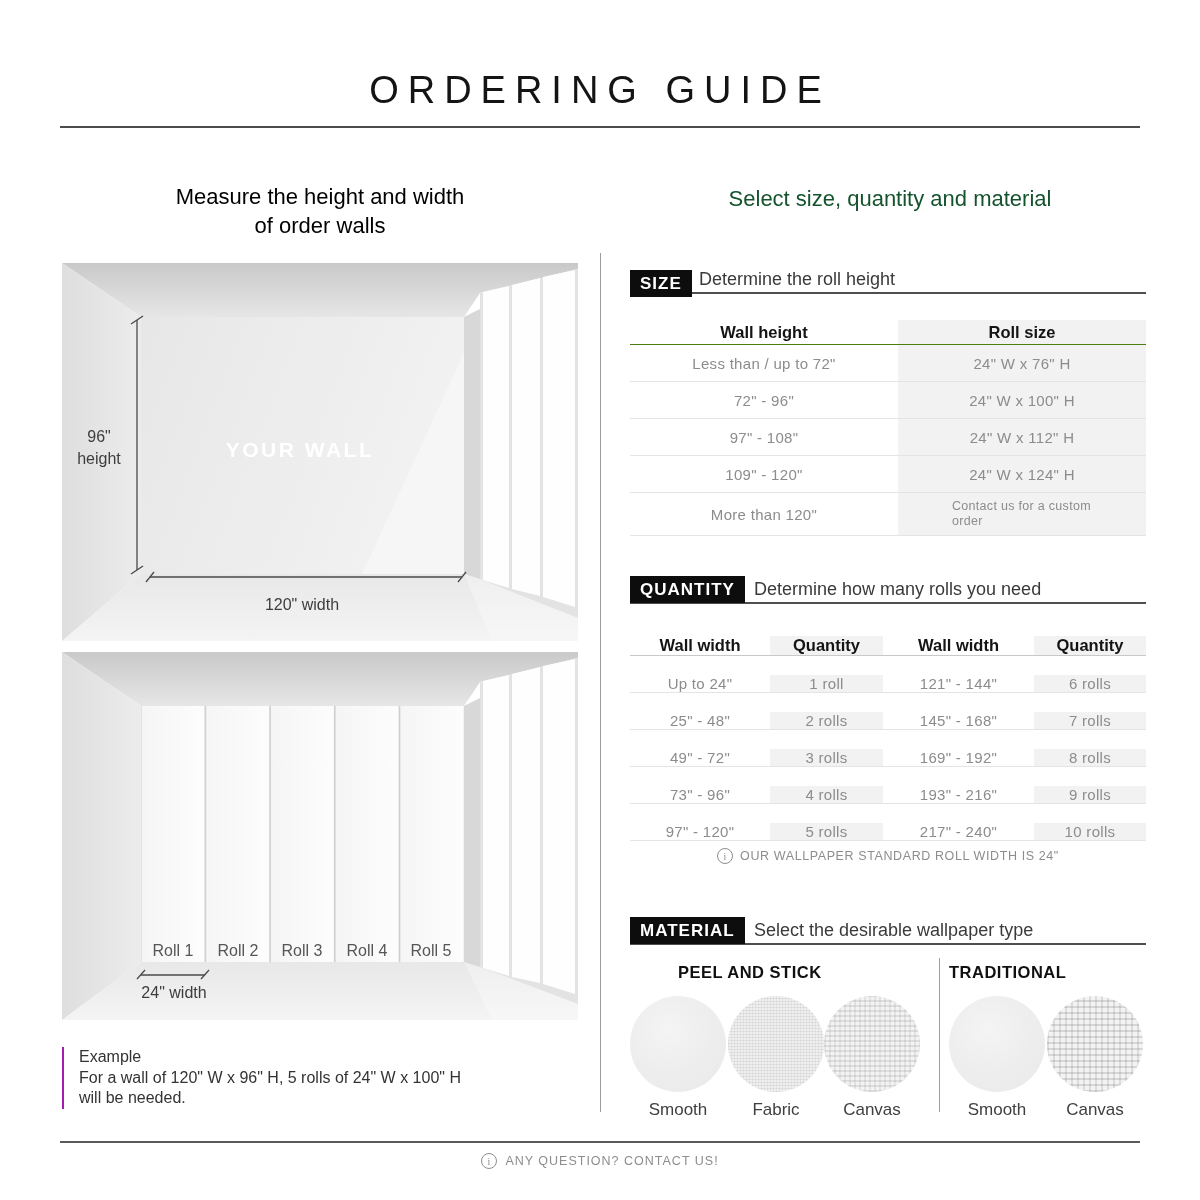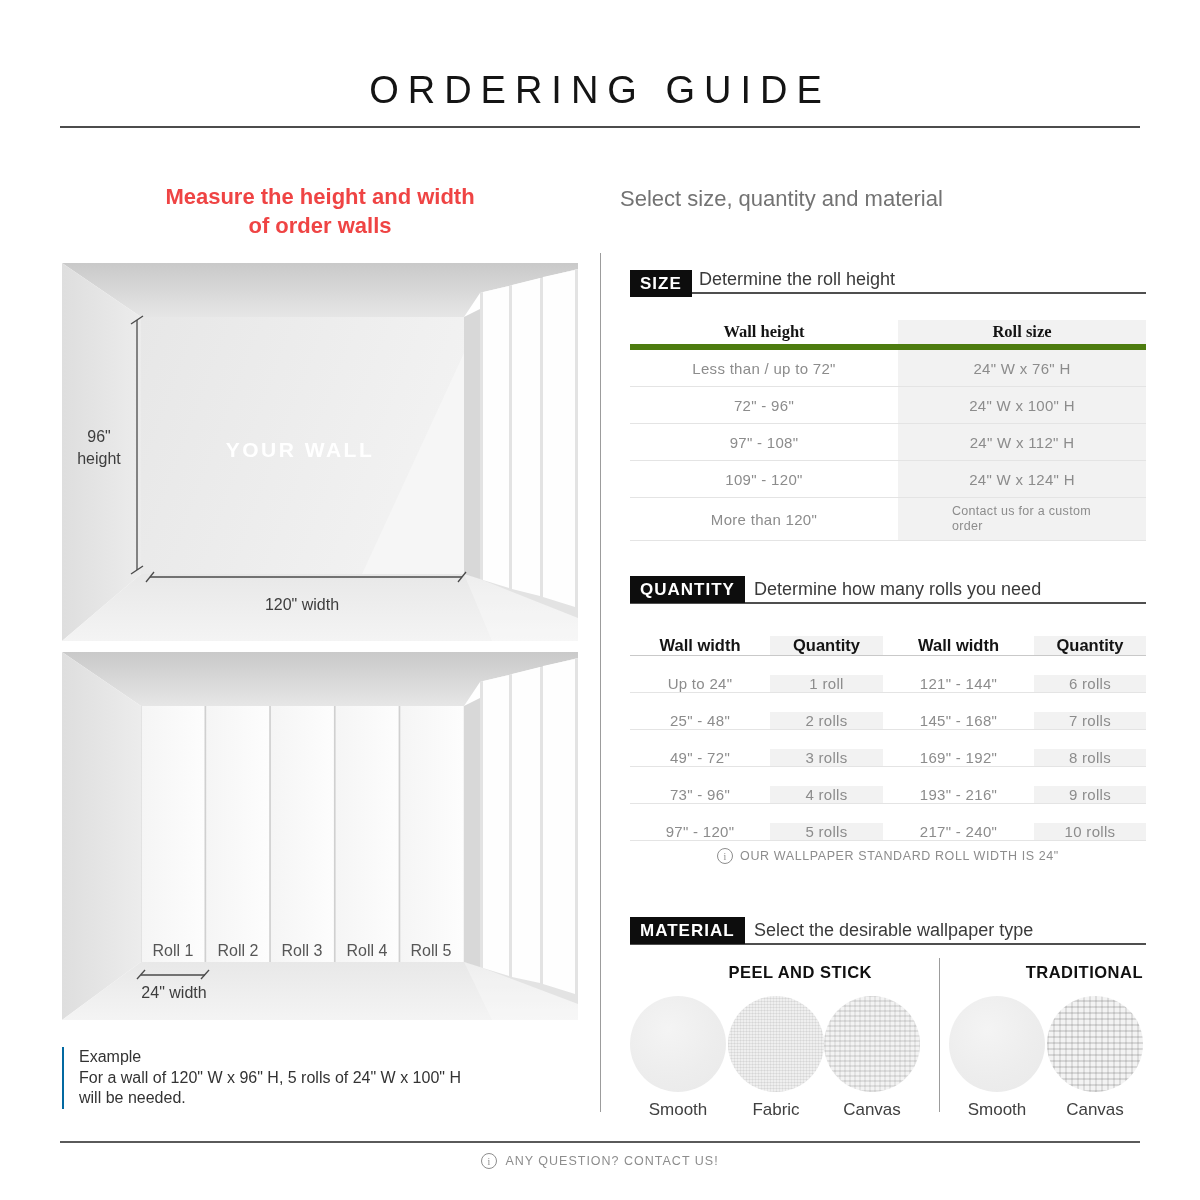--- a/index.html
+++ b/index.html
@@ -12,51 +12,51 @@
   
   .page-title{
     left:0;top:44px;width:1200px;text-align:center;
     font-size:38px;letter-spacing:9px;color:#141414;font-weight:normal;
   }
   .top-rule{left:60px;top:126px;width:1080px;height:2px;background:#4c4c4c;}
   .col-divider{left:600px;top:253px;width:1px;height:859px;background:#9c9c9c;}
   .footer-rule{left:60px;top:1141px;width:1080px;height:2px;background:#5a5a5a;}
 
   
-  .left-heading{left:60px;top:182px;width:520px;text-align:center;font-size:22px;line-height:29px;color:#ef4444;font-weight:bold;}
-  .right-heading{left:620px;top:186px;width:540px;text-align:left;font-size:22px;color:#737373;}
+  .left-heading{left:60px;top:182px;width:520px;text-align:center;font-size:22px;line-height:29px;color:#000000;}
+  .right-heading{left:620px;top:186px;width:540px;text-align:center;font-size:22px;color:#14532d;}
 
   
   .room{overflow:hidden;}
   .room1{left:62px;top:263px;width:516px;height:378px;}
   .room2{left:62px;top:652px;width:516px;height:368px;}
   .room svg{position:absolute;left:0;top:0;}
   .dim-label{position:absolute;font-size:16px;color:#3d3d3d;text-align:center;line-height:22px;}
   .your-wall{
     position:absolute;left:98px;top:175px;width:280px;text-align:center;
     font-size:21px;font-weight:bold;color:#ffffff;letter-spacing:2.5px;
   }
   .roll-label{position:absolute;top:290px;width:70px;text-align:center;font-size:16px;color:#565656;}
 
   
-  .example{left:62px;top:1047px;width:480px;border-left:2px solid #0369a1;padding-left:15px;
+  .example{left:62px;top:1047px;width:480px;border-left:2px solid #a21caf;padding-left:15px;
     font-size:16px;line-height:20.5px;color:#333;}
 
   
   .badge{
     background:#0d0d0d;color:#ffffff;font-weight:bold;font-size:17px;letter-spacing:1px;
     height:27px;display:flex;align-items:center;padding:0 10px;z-index:2;
   }
   .sec-title{font-size:18px;color:#3a3a3a;height:27px;display:flex;align-items:center;}
   .sec-rule{width:516px;height:1.5px;background:#4f4f4f;left:630px;}
 
   
   .size-table{left:630px;top:320px;width:516px;}
   .srow{display:flex;width:516px;border-bottom:1px solid #e4e4e4;}
-  .srow.head{border-bottom:6px solid #4d7c0f;font-family:Liberation Serif, serif;}
+  .srow.head{border-bottom:1px solid #4d7c0f;}
   .srow .c1{width:268px;display:flex;align-items:center;justify-content:center;}
   .srow .c2{width:248px;display:flex;align-items:center;justify-content:center;background:#f2f2f2;text-align:left;}
   .srow.head{height:24px;font-weight:bold;font-size:16.5px;color:#141414;}
   .srow.body{height:36px;font-size:15px;color:#8c8c8c;letter-spacing:0.3px;}
   .srow.last{height:42px;}
   .srow .small2{font-size:12.5px;line-height:15px;width:140px;}
 
   
   .qty-table{left:630px;top:632px;width:516px;}
   .qrow{display:flex;width:516px;border-bottom:1px solid #e4e4e4;align-items:flex-end;}
@@ -68,21 +68,21 @@
   .note-line{
     left:630px;top:848px;width:516px;display:flex;align-items:center;justify-content:center;gap:7px;
     font-size:12.5px;color:#8d8d8d;letter-spacing:0.6px;
   }
   .info-i{
     width:14px;height:14px;border:1px solid #8d8d8d;border-radius:50%;flex:0 0 auto;
     display:flex;align-items:center;justify-content:center;font-size:10px;color:#8d8d8d;font-family:"Liberation Serif",serif;
   }
 
   
-  .group-label{font-weight:bold;font-size:16.5px;color:#101010;letter-spacing:0.5px;text-align:right;}
+  .group-label{font-weight:bold;font-size:16.5px;color:#101010;letter-spacing:0.5px;text-align:left;}
   .group-divider{left:939px;top:958px;width:1px;height:154px;background:#9c9c9c;}
   .swatch{width:96px;height:96px;border-radius:50%;top:996px;}
   .tex-smooth{
     background:radial-gradient(circle at 40% 35%, #f4f4f4 0%, #ededed 55%, #e9e9e9 100%);
   }
   .tex-fabric{
     background:
       repeating-linear-gradient(0deg, rgba(120,120,120,0.12) 0 1px, transparent 1px 3px),
       repeating-linear-gradient(90deg, rgba(120,120,120,0.10) 0 1px, transparent 1px 3px),
       #efefef;

